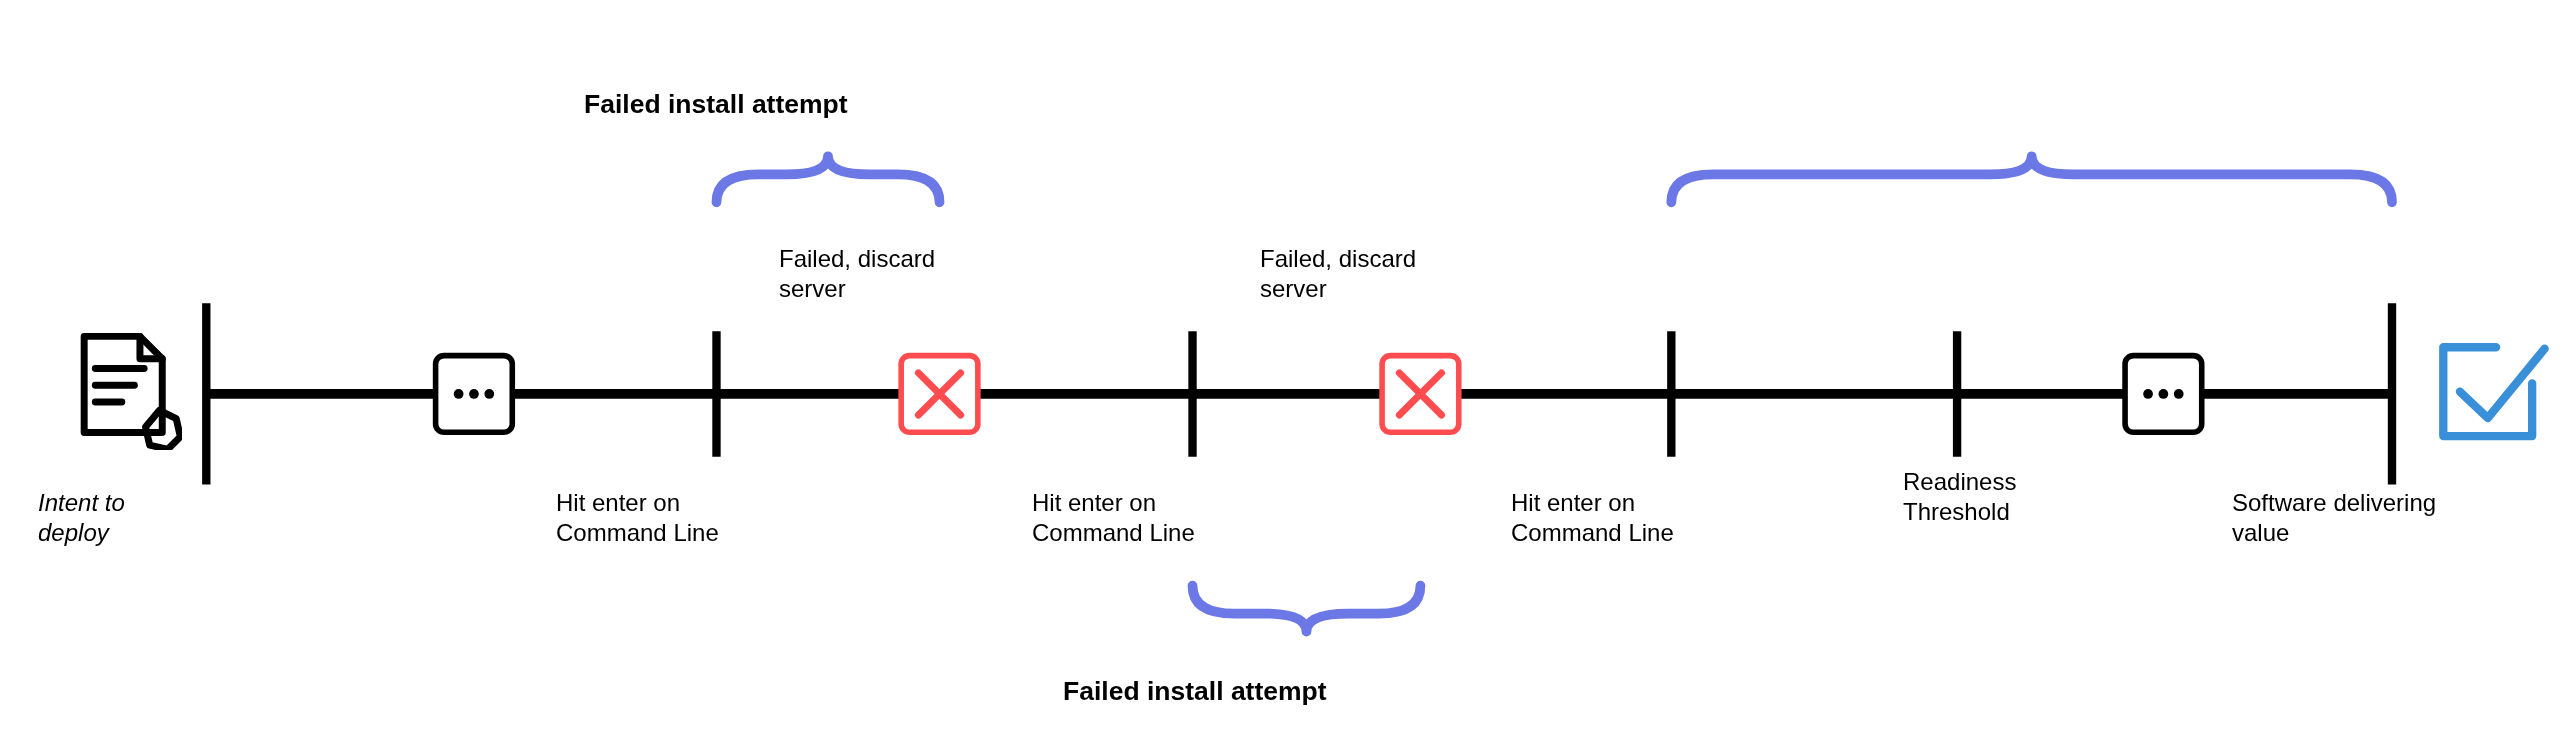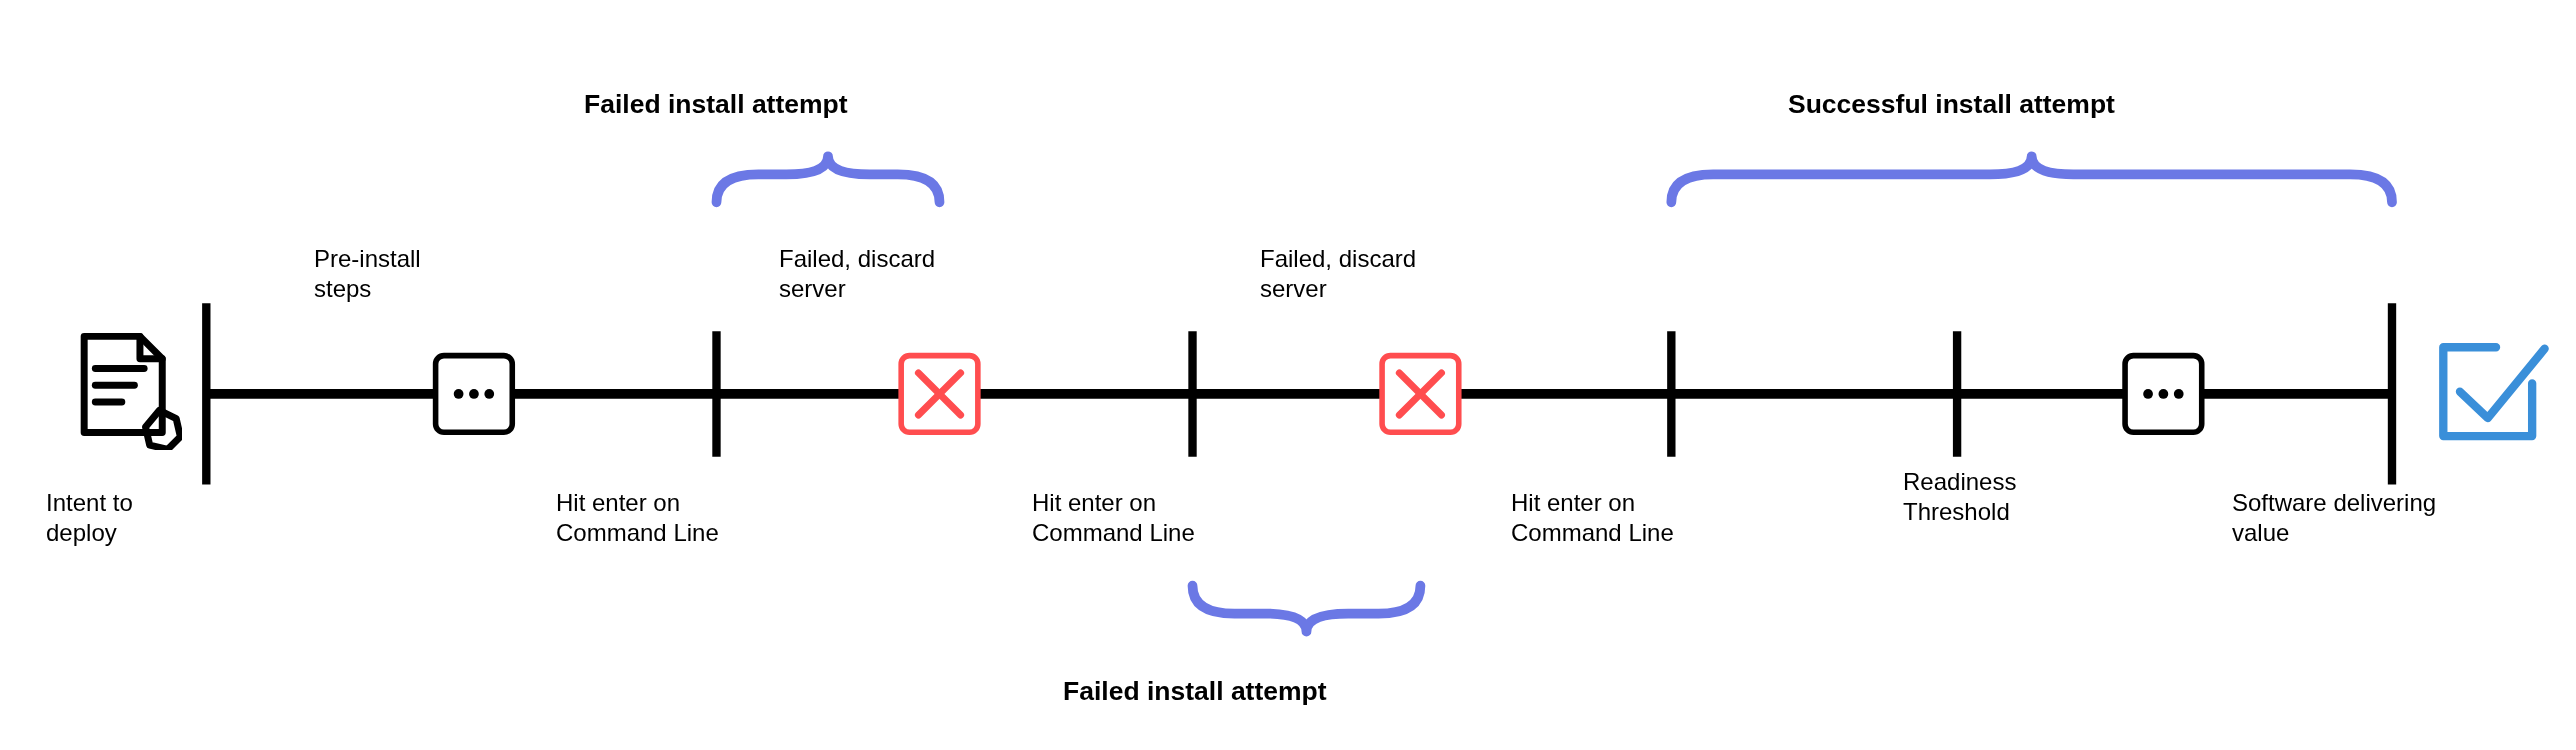--- a/index.html
+++ b/index.html
@@ -72,26 +72,24 @@
       <rect x="3049" y="510" width="110" height="110" rx="12" ry="12" fill="#fff" stroke="#000000" stroke-width="8"></rect>
       <circle cx="3082" cy="565" r="7" fill="#000000"></circle>
       <circle cx="3104" cy="565" r="7" fill="#000000"></circle>
       <circle cx="3126" cy="565" r="7" fill="#000000"></circle>
       <line x1="3432" y1="435" x2="3432" y2="695" stroke="#000000" stroke-width="12"></line>
       <path d="M 1028 290 Q 1028 250 1088 250 L 1128 250 Q 1188 250 1188 224 Q 1188 250 1248 250 L 1288 250 Q 1348 250 1348 290" fill="none" stroke="#6b78e5" stroke-width="14" stroke-linecap="round" stroke-linejoin="round"></path>
       <path d="M 1711 840 Q 1711 880 1771 880 L 1814.5 880 Q 1874.5 880 1874.5 906 Q 1874.5 880 1934.5 880 L 1978 880 Q 2038 880 2038 840" fill="none" stroke="#6b78e5" stroke-width="14" stroke-linecap="round" stroke-linejoin="round"></path>
       <path d="M 2398 290 Q 2398 250 2458 250 L 2855 250 Q 2915 250 2915 224 Q 2915 250 2975 250 L 3372 250 Q 3432 250 3432 290" fill="none" stroke="#6b78e5" stroke-width="14" stroke-linecap="round" stroke-linejoin="round"></path>
     </svg>
 
-<div class="label" style="left: 46px; width: 321px; top: 488px;">Intent to<br>deploy</div>
-    <div class="label" style="left: 314px; width: 321px; top: 244px;">Pre-install<br>steps</div>
+<div class="label" style="left: 38px; width: 321px; top: 488px; font-style: italic;">Intent to<br>deploy</div>
     <div class="label" style="left: 556px; width: 321px; top: 488px;">Hit enter on<br>Command Line</div>
     <div class="label" style="left: 779px; width: 321px; top: 244px;">Failed, discard<br>server</div>
     <div class="label" style="left: 1032px; width: 321px; top: 488px;">Hit enter on<br>Command Line</div>
     <div class="label" style="left: 1260px; width: 321px; top: 244px;">Failed, discard<br>server</div>
     <div class="label" style="left: 1511px; width: 321px; top: 488px;">Hit enter on<br>Command Line</div>
     <div class="label" style="left: 1903px; width: 321px; top: 467px;">Readiness<br>Threshold</div>
     <div class="label" style="left: 2232px; width: 321px; top: 488px;">Software delivering<br>value</div>
     <div class="label bold" style="left: 584px; width: 488px; top: 88px; font-size: 26.5px;">Failed install attempt</div>
     <div class="label bold" style="left: 1063px; width: 488px; top: 675px; font-size: 26.5px;">Failed install attempt</div>
-    <div class="label bold" style="left: 1788px; width: 488px; top: 88px; font-size: 26.5px;">Successful install attempt</div>
   </div>
 
 
 </body></html>

